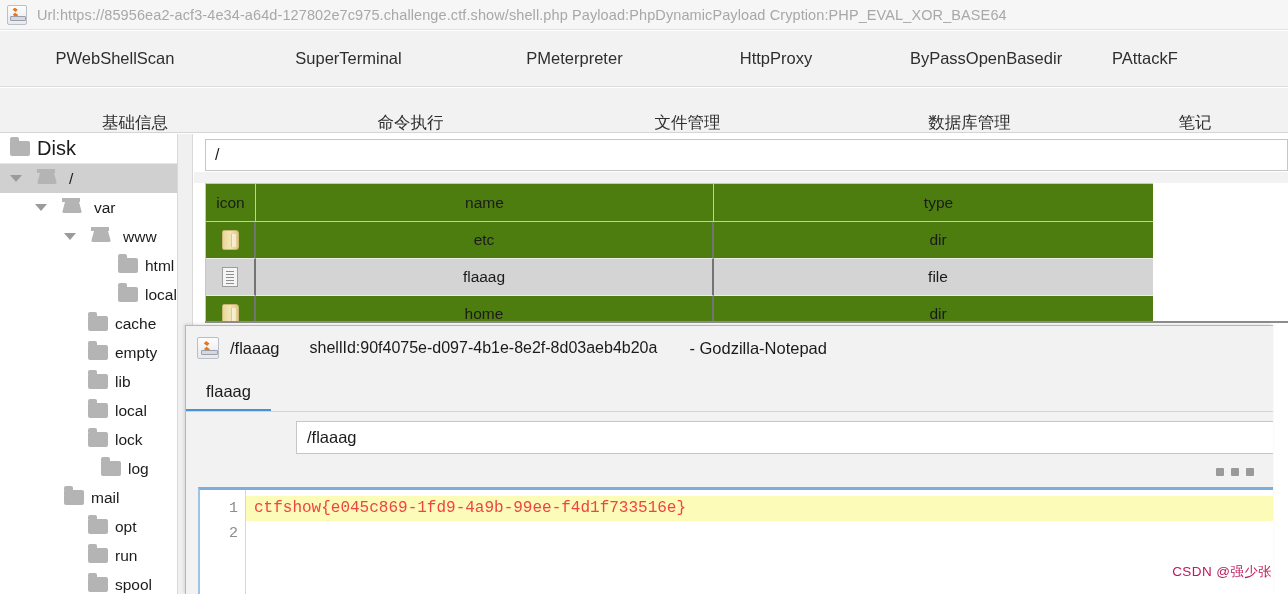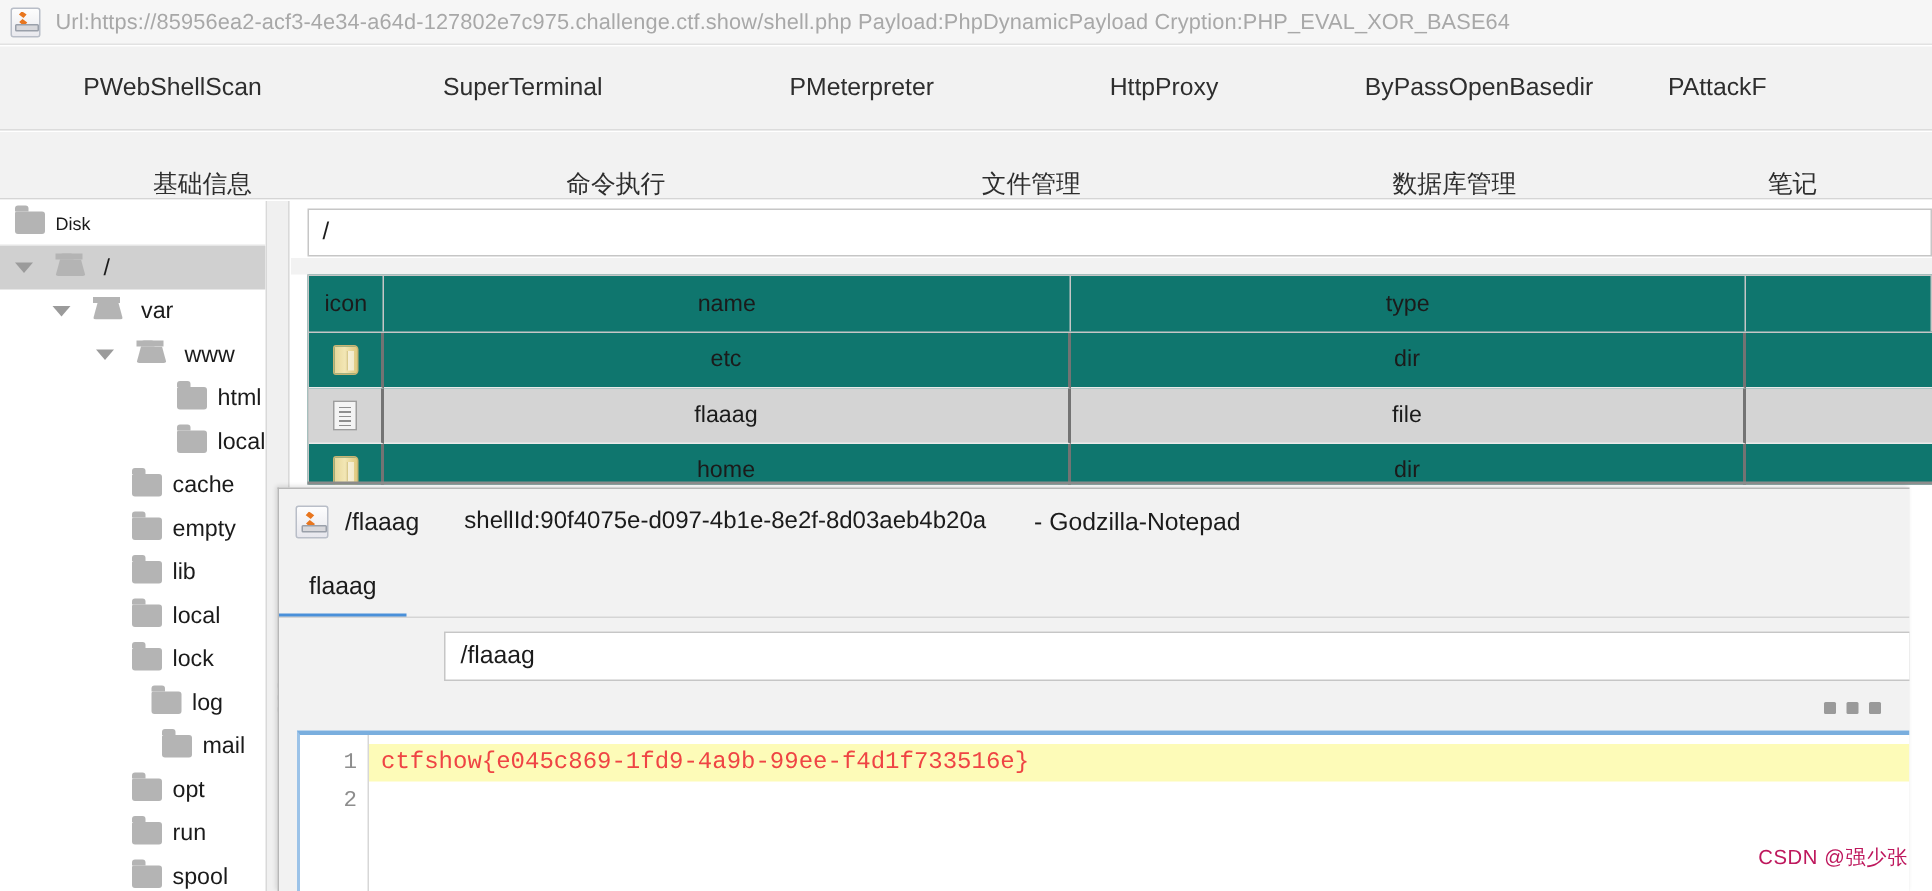--- a/index.html
+++ b/index.html
@@ -101,21 +101,21 @@
     padding-left: 8px;
     background: #ffffff;
     border-bottom: 1px solid #e6e6e6;
   }
   .tree-row {
     height: 29px; display: flex; align-items: center;
     white-space: nowrap;
   }
   .tree-row.selected { background: #d0d0d0; }
   .tree-label { font-size: 15.5px; color: #1b1b1b; }
-  .tree-header .tree-label { font-size: 12px; }
+  .tree-header .tree-label { font-size: 20px; }
   .twisty {
     width: 16px; flex: 0 0 auto; display: flex; align-items: center; justify-content: center;
   }
   .twisty i {
     width: 0; height: 0;
     border-left: 6px solid transparent;
     border-right: 6px solid transparent;
     border-top: 7px solid #9b9b9b;
     display: block;
   }
@@ -174,24 +174,24 @@
     padding-left: 9px;
   }
   .path-bar-text { font-size: 16px; color: #1b1b1b; }
   .path-gap {
     position: absolute; left: 0; top: 38px; width: 1094px; height: 11px;
     background: #f2f2f2;
   }
 
   
   .file-table {
-    position: absolute; left: 11px; top: 49px; width: 1083px; height: 140px;
+    position: absolute; left: 11px; top: 49px; width: 948px; height: 140px;
     border-top: 1px solid #c6c6c6;
     border-left: 1px solid #c6c6c6;
-    background: #0f766e;
+    background: #4d7c0f;
     overflow: hidden;
   }
   .ftr { display: flex; height: 37px; }
   .ftr.head { height: 38px; border-bottom: 1px solid #c6c6c6; }
   .ftr.sel { background: #d4d4d4; }
   .fcell {
     display: flex; align-items: center; justify-content: center;
     border-right: 2px solid #737373;
     border-bottom: 1px solid #eaeaea;
     font-size: 15.5px; color: #1b1b1b;
@@ -428,21 +428,21 @@
       <span class="tree-label">local</span>
     </div>
     <div class="tree-row" style="padding-left:88px">
       <div class="folder"></div>
       <span class="tree-label">lock</span>
     </div>
     <div class="tree-row" style="padding-left:101px">
       <div class="folder"></div>
       <span class="tree-label">log</span>
     </div>
-    <div class="tree-row" style="padding-left:108px">
+    <div class="tree-row" style="padding-left:64px">
       <div class="folder"></div>
       <span class="tree-label">mail</span>
     </div>
     <div class="tree-row" style="padding-left:88px">
       <div class="folder"></div>
       <span class="tree-label">opt</span>
     </div>
     <div class="tree-row" style="padding-left:88px">
       <div class="folder"></div>
       <span class="tree-label">run</span>

